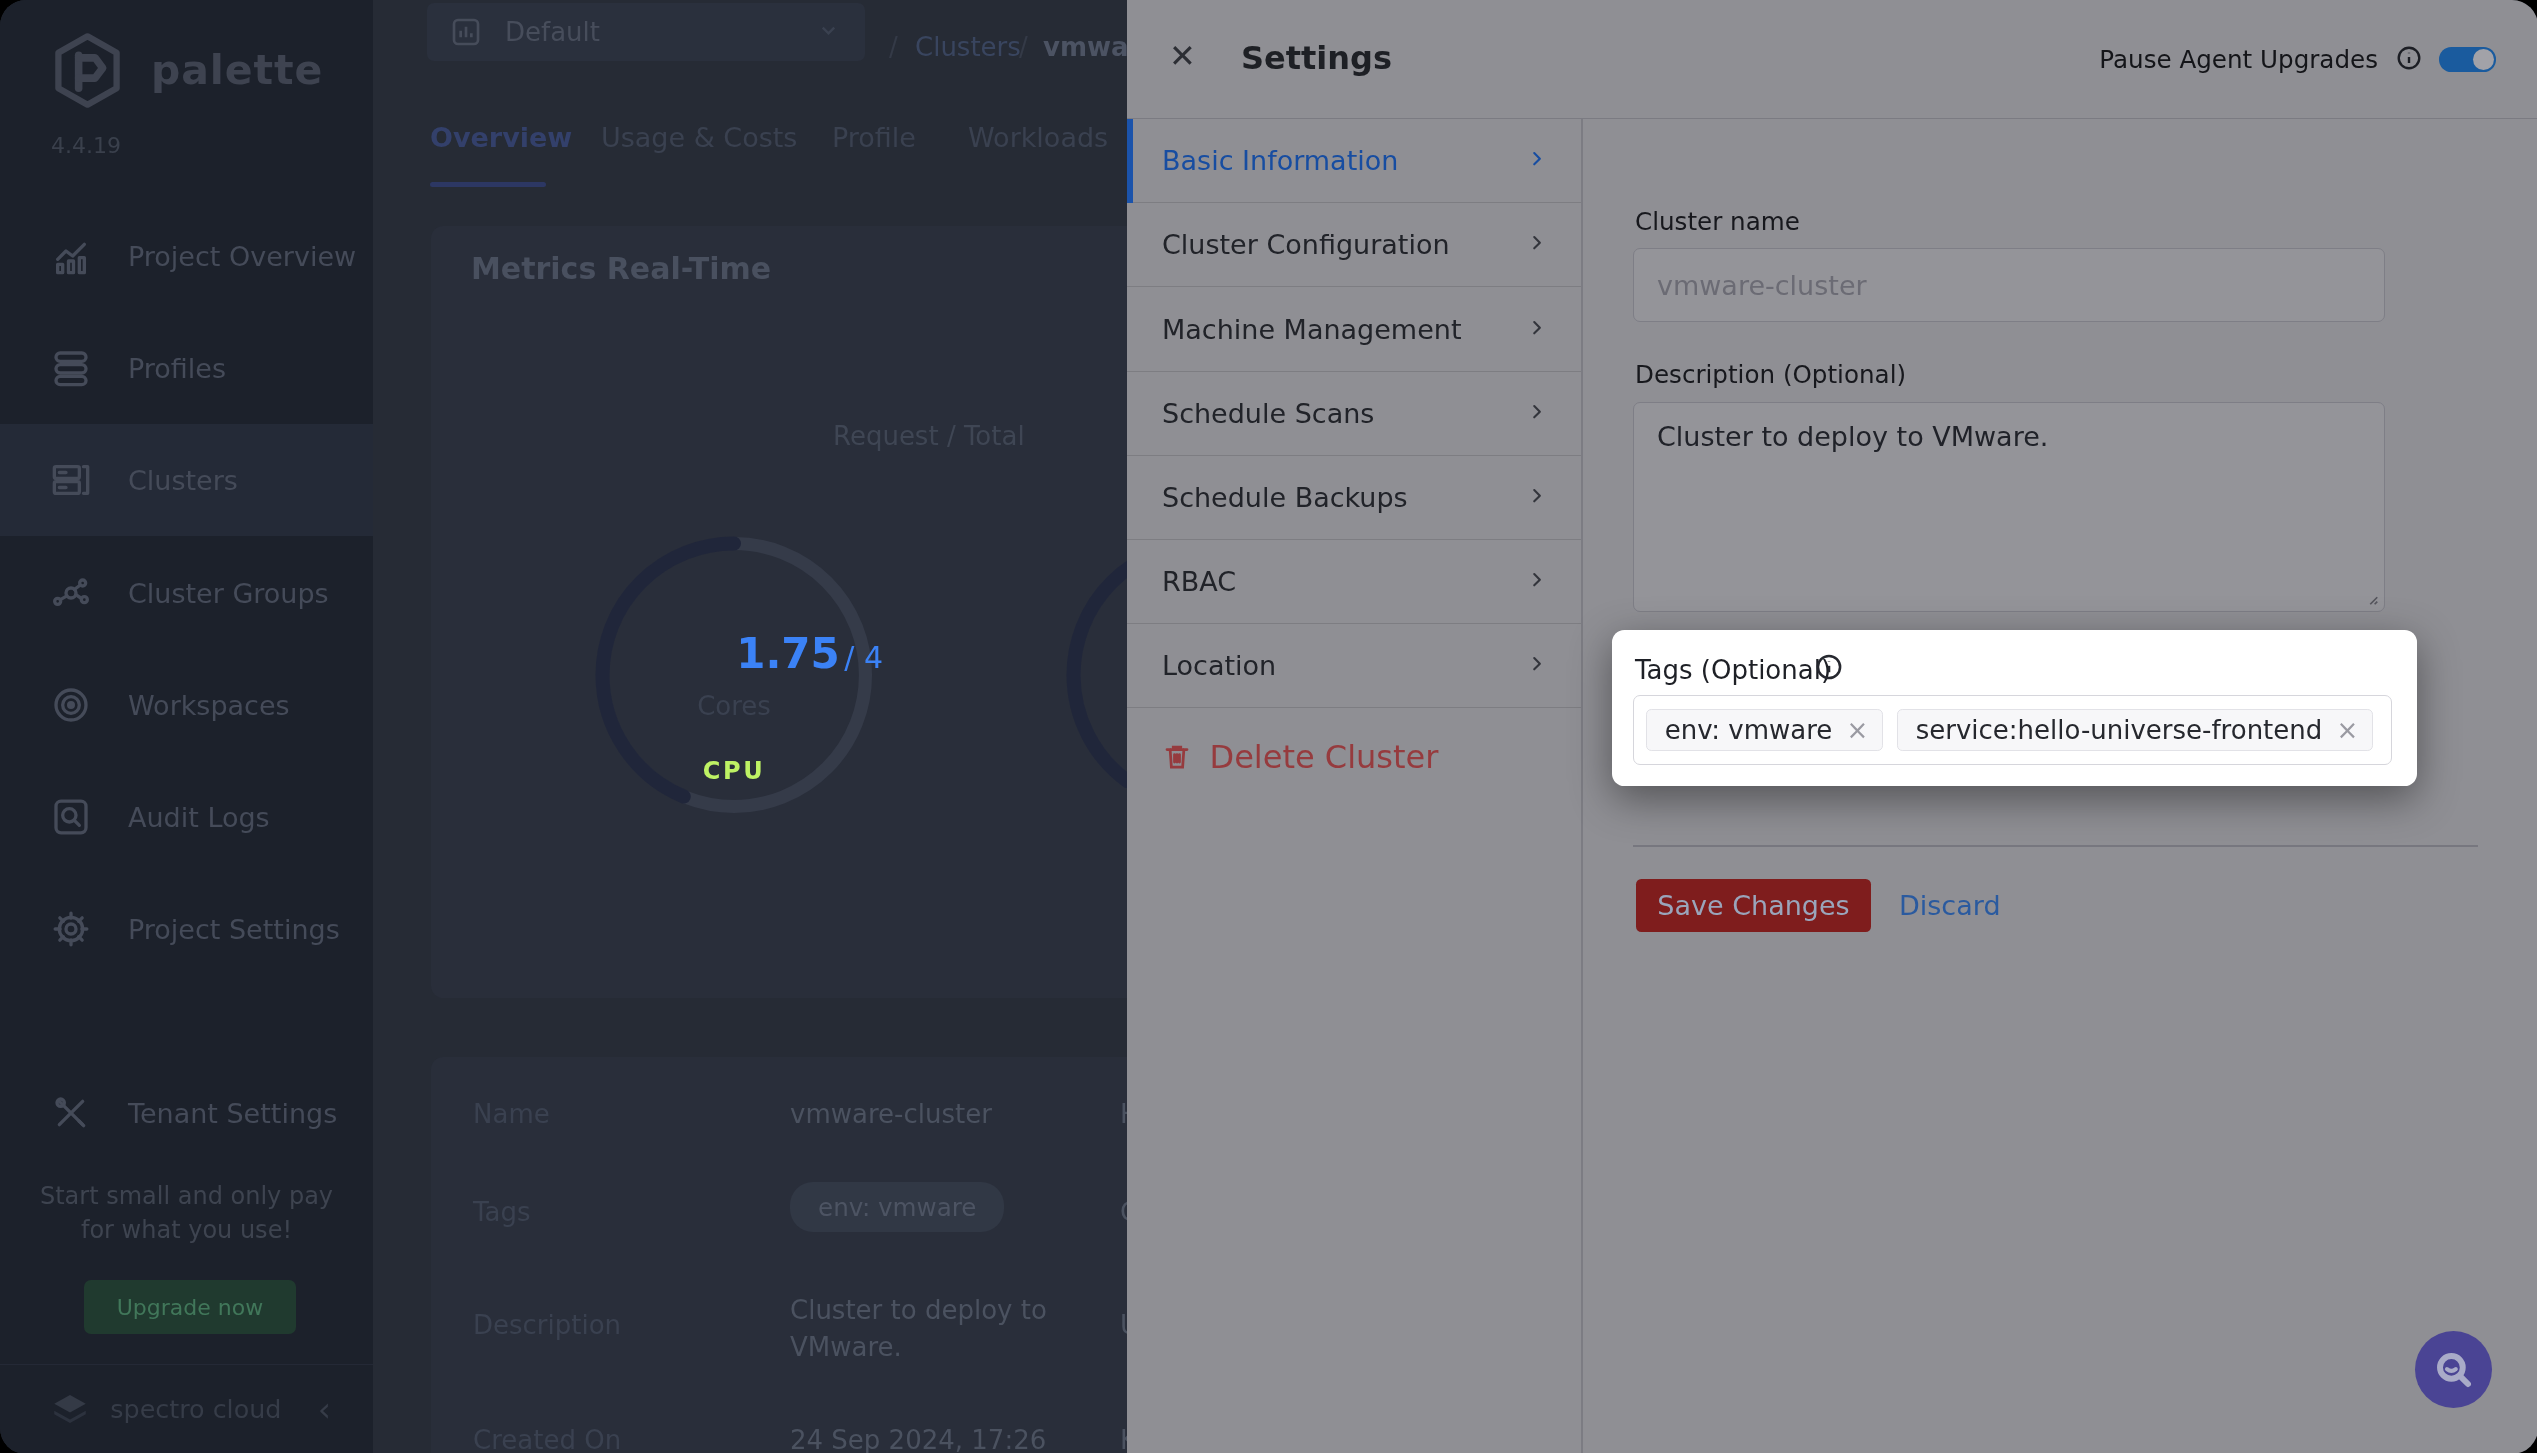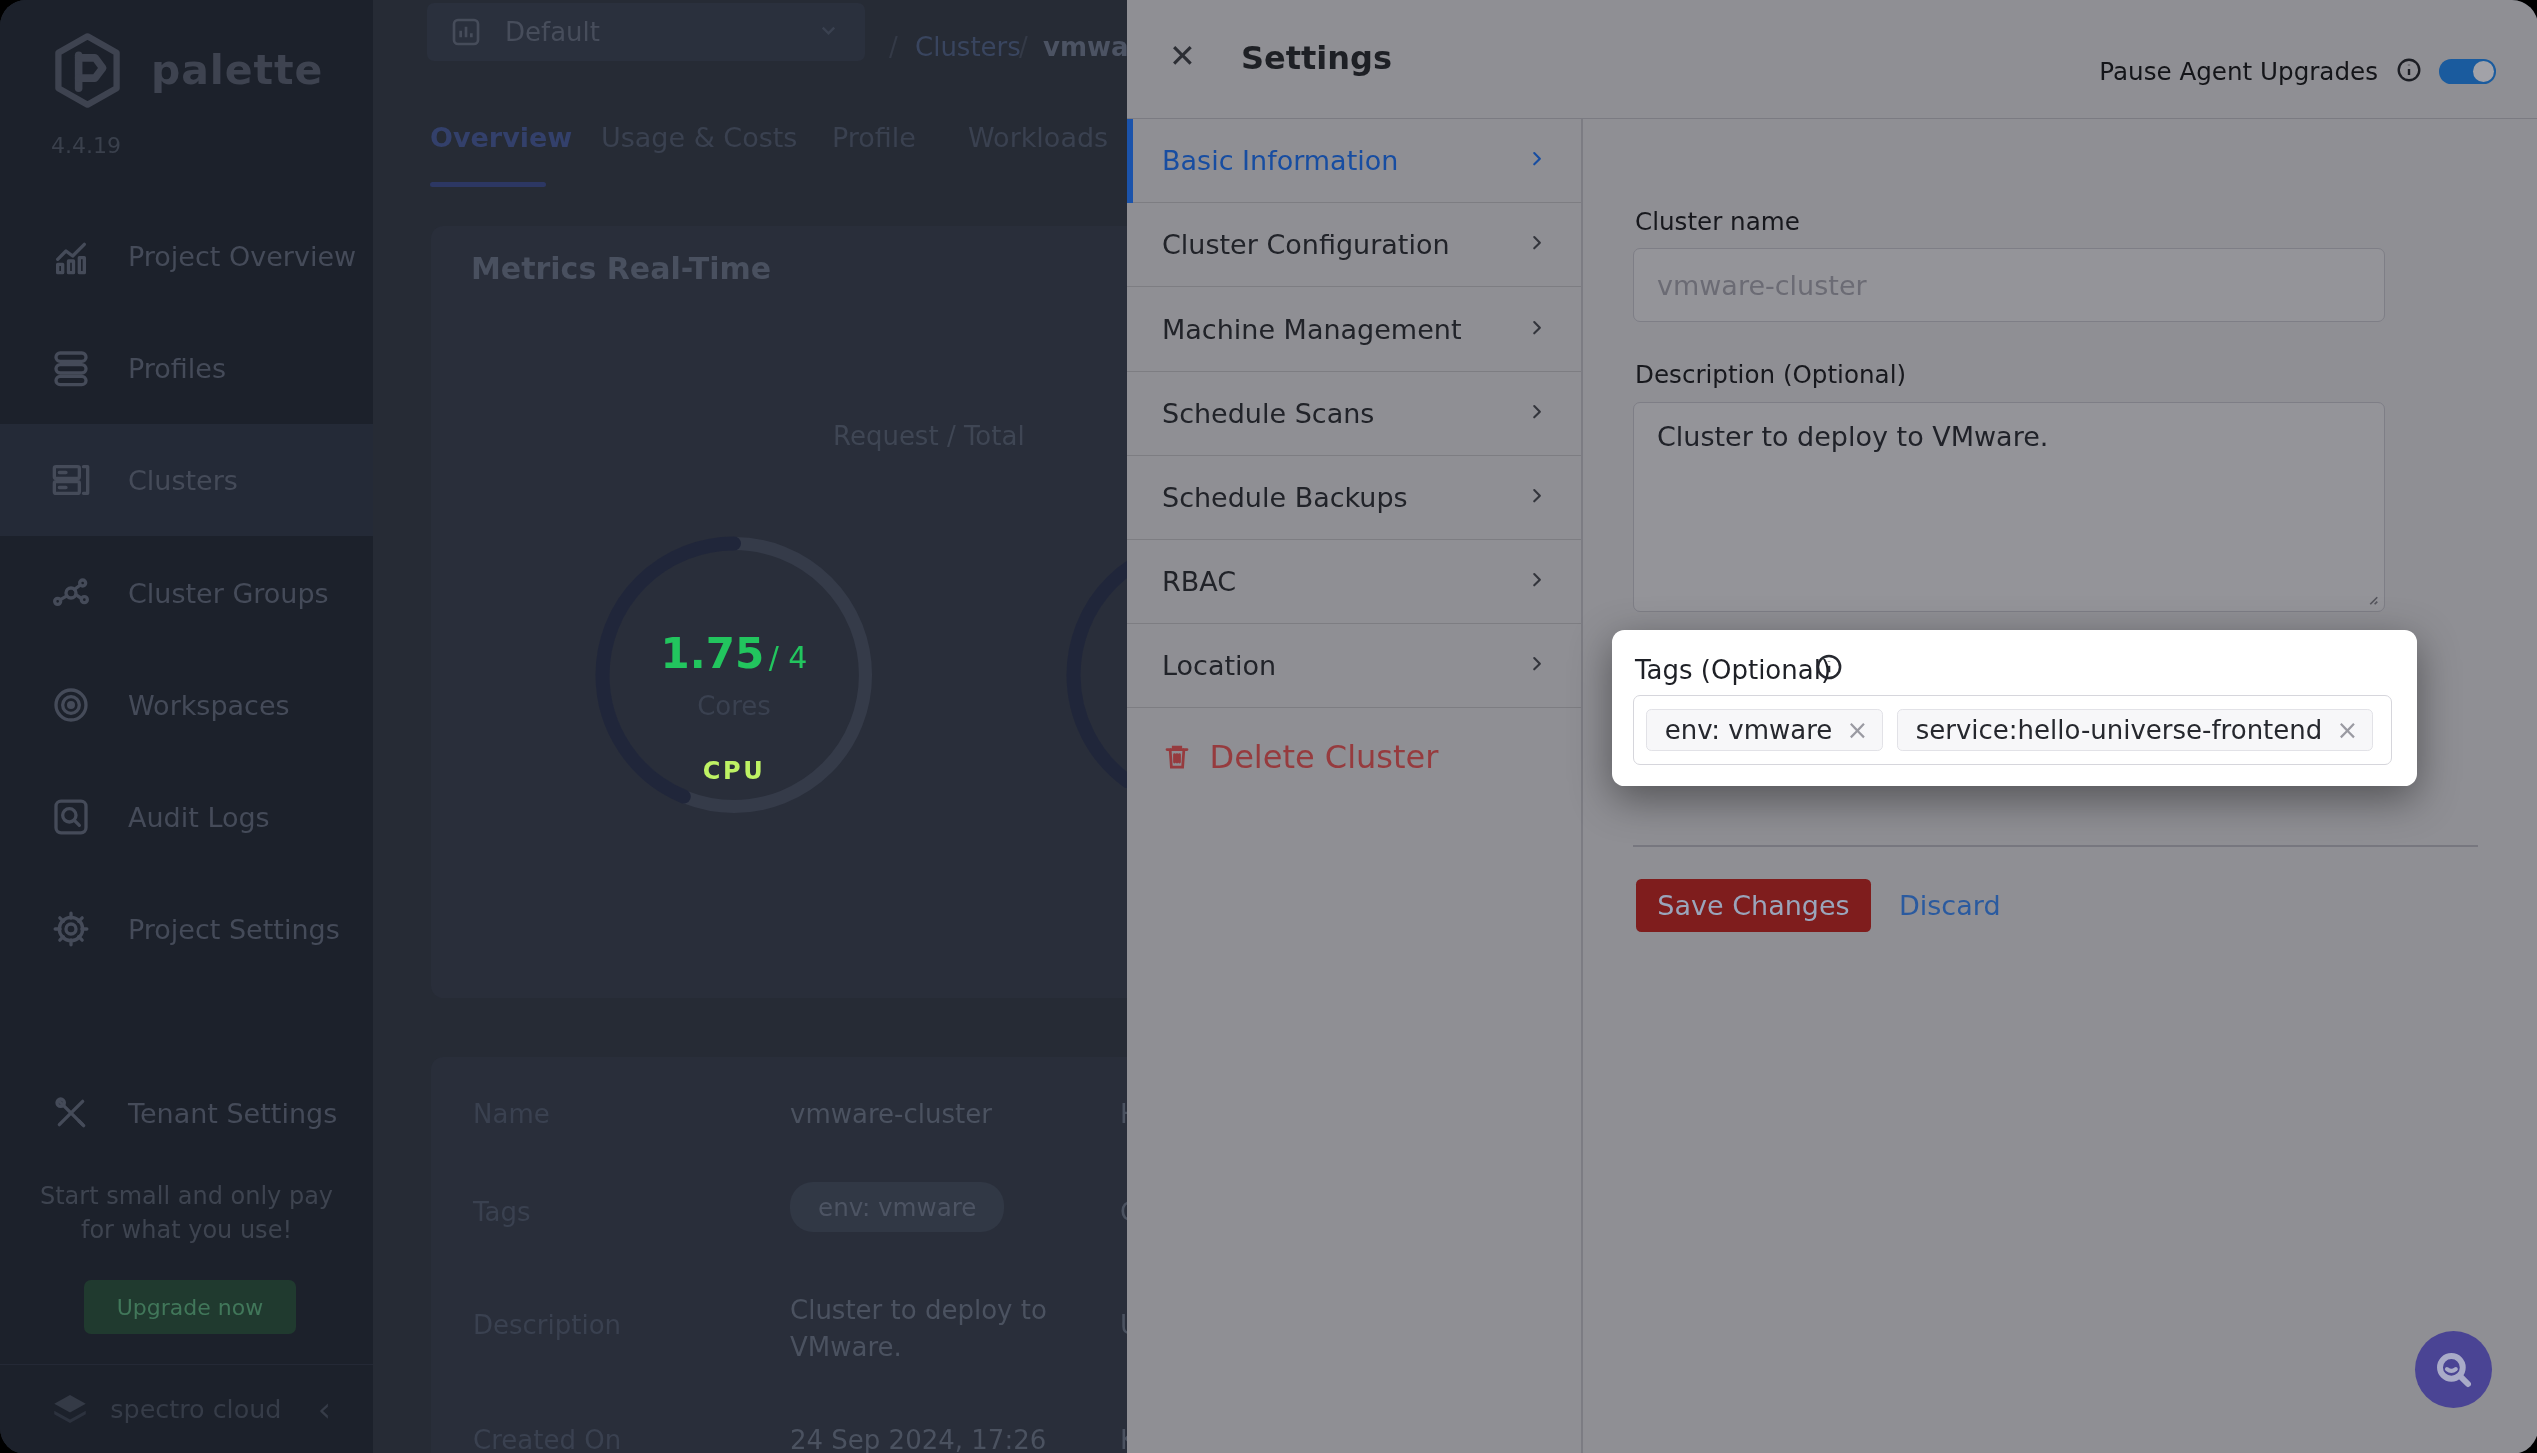--- a/index.html
+++ b/index.html
@@ -44,41 +44,41 @@
   .bc.current { color:#4c5363; font-weight:600; }
   .tab { position:absolute; top:122px; font-size:27px; font-weight:500; color:#3a4150; cursor:pointer; white-space:nowrap; }
   .tab.active { color:#33406b; font-weight:600; }
   .tab-underline { position:absolute; left:430px; top:182px; width:116px; height:5.3px; border-radius:2.6px; background:#2c3763; }
 
   .metrics-card { position:absolute; left:431px; top:226px; width:1368px; height:772px;
                   background:#292e3a; border-radius:12.3px; }
   .m-title { position:absolute; left:40px; top:24.6px; font-size:30px; font-weight:600; color:#49505f; }
   .m-mode { position:absolute; left:402px; top:195px; font-size:26px; color:#3f4654; }
   .gauge { position:absolute; width:298px; height:298px; }
-  .gauge .gtxt { position:absolute; left:0; top:103px; width:298px; text-align:center; color:#22c55e; }
+  .gauge .gtxt { position:absolute; left:0; top:103px; width:298px; text-align:right; color:#3b82f6; }
   .gauge .gval { font-size:42px; font-weight:700; }
   .gauge .gtot { font-size:30px; font-weight:400; }
   .gauge .gunit { position:absolute; left:0; top:165px; width:298px; text-align:center; font-size:26px; color:#3a4150; }
   .gcap { position:absolute; width:298px; text-align:center; font-size:24px; font-weight:700;
           letter-spacing:2.6px; color:#bef264; }
 
   .info-card { position:absolute; left:431px; top:1057px; width:1368px; height:544px;
                background:#292e3a; border-radius:12.3px; }
   .irow-label { position:absolute; left:42px; font-size:26px; color:#3a4150; }
   .irow-value { position:absolute; left:359px; font-size:26px; color:#4b5260; }
   .ichip { position:absolute; left:359px; padding:10.5px 28px; border-radius:23px; background:#313845;
            font-size:24.6px; color:#4d5463; }
   .iclip { position:absolute; left:689px; font-size:26px; color:#4b5260; }
 
   
   .panel { position:absolute; left:1127px; top:0; width:1411px; height:1454px; background:#8f8f94; }
   .p-header { position:absolute; left:0; top:0; width:1411px; height:119px; border-bottom:1.8px solid #7b7b82; }
   .p-close { position:absolute; left:42px; top:40px; font-size:32px; color:#2c2e34; cursor:pointer; line-height:1; }
   .p-title { position:absolute; left:114px; top:39px; font-size:32px; font-weight:600; color:#1e2025; }
-  .p-right { position:absolute; right:42px; top:12px; height:119px; display:flex; align-items:center; gap:17.5px; }
+  .p-right { position:absolute; right:42px; top:0; height:119px; display:flex; align-items:center; gap:17.5px; }
   .pause-lbl { font-size:24.6px; font-weight:500; color:#141519; }
   .info-ic svg { width:26px; height:26px; stroke:#1c1e24; fill:none; stroke-width:2.2; }
   .toggle { width:57px; height:24.6px; border-radius:12.3px; background:#1a5b9e; position:relative; cursor:pointer; }
   .toggle .knob { position:absolute; right:1.8px; top:1.8px; width:21px; height:21px; border-radius:50%; background:#a2a2a8; }
 
   .p-nav-item { position:absolute; left:0; width:454px; height:84px; display:flex; align-items:center;
                 border-bottom:1.3px solid rgba(30,30,38,0.16); cursor:pointer; }
   .p-nav-item .nlbl { margin-left:35px; font-size:27px; font-weight:500; color:#212329; }
   .p-nav-item .nchev { margin-left:auto; margin-right:35px; }
   .p-nav-item .nchev svg { width:19.3px; height:19.3px; stroke:#33353c; fill:none; stroke-width:2.6; stroke-linecap:round; stroke-linejoin:round; }

